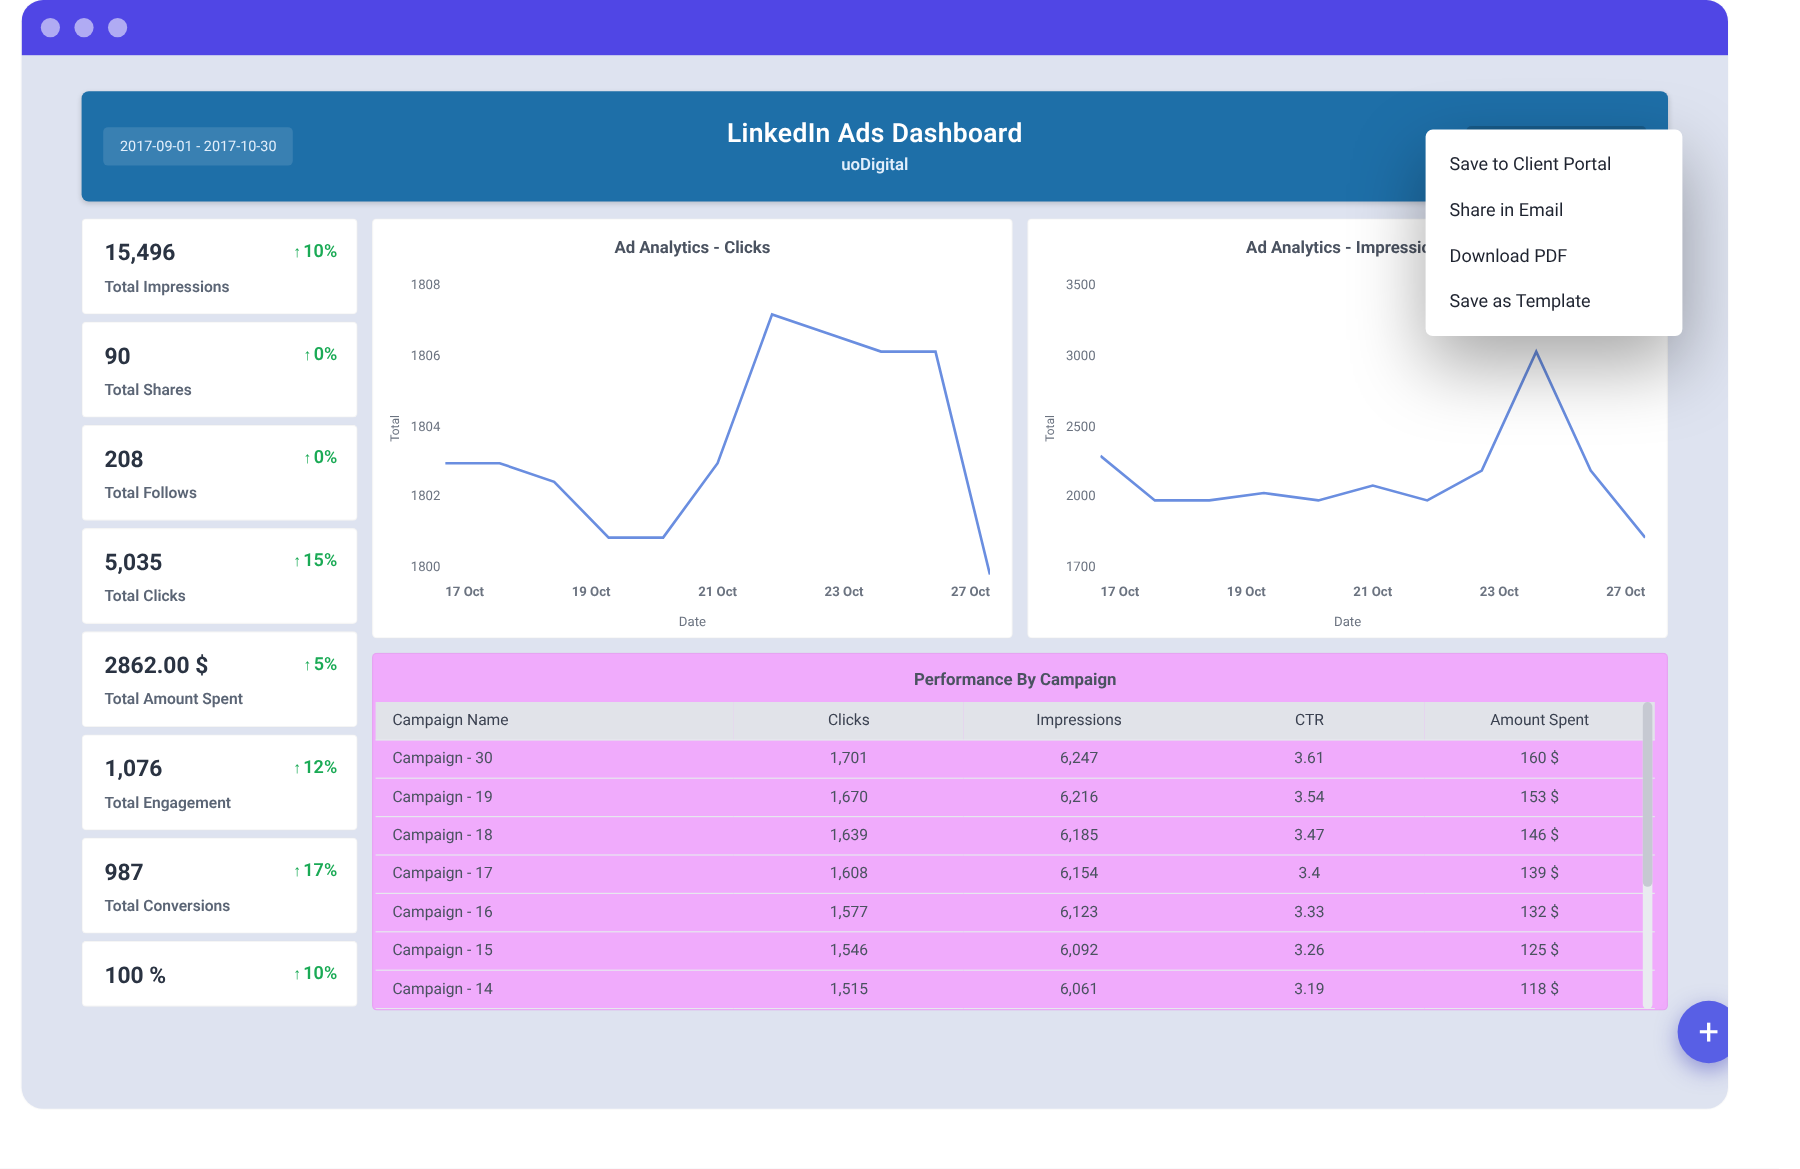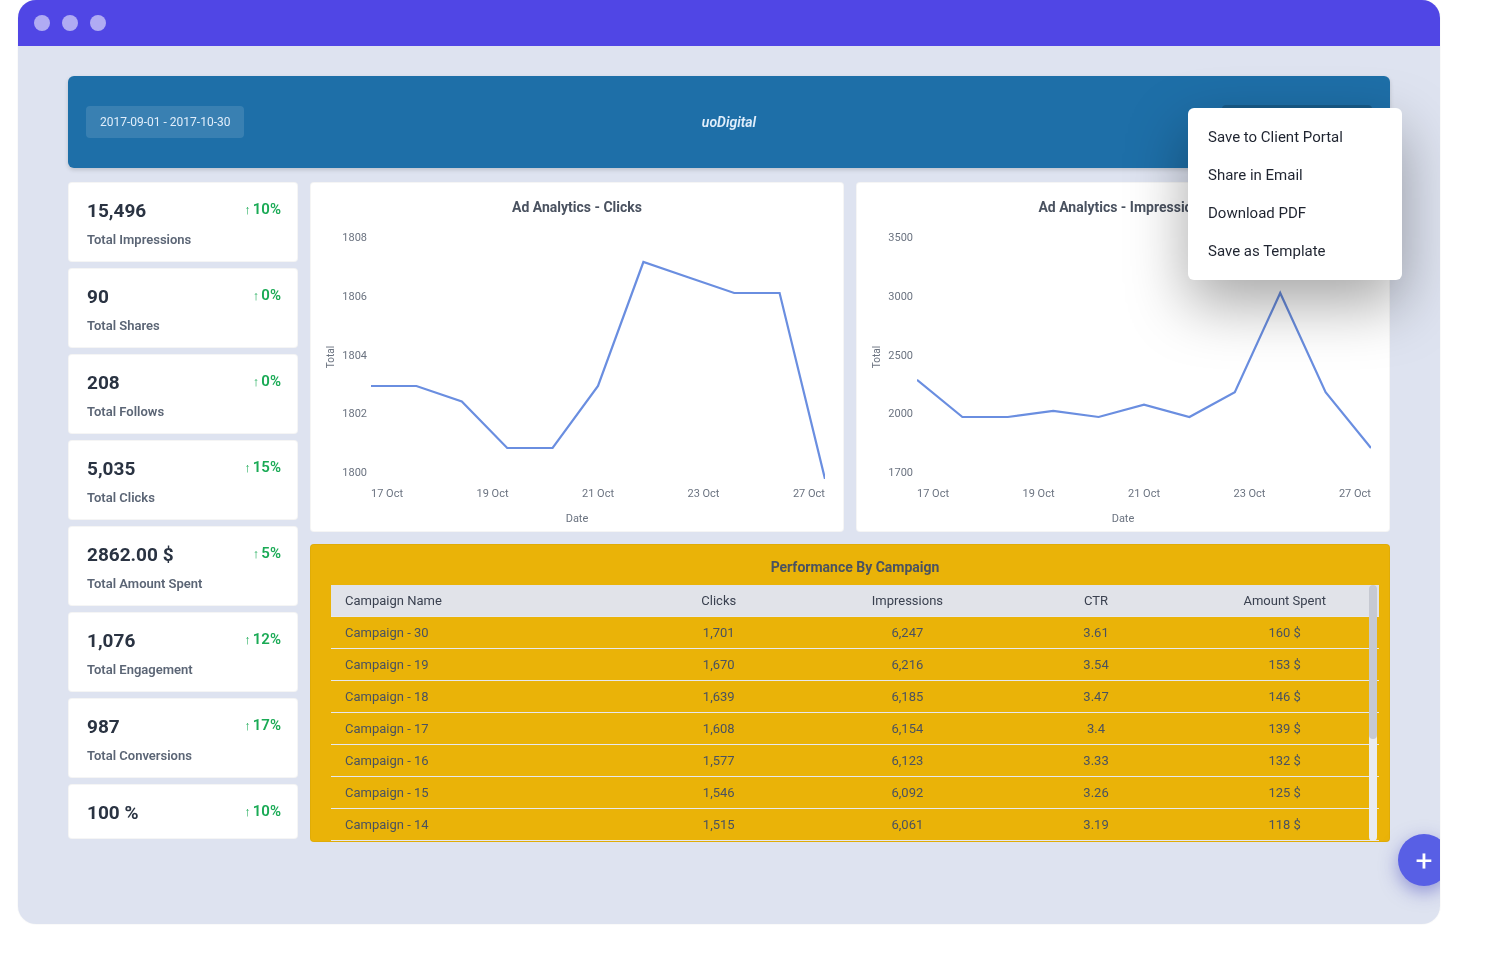--- a/index.html
+++ b/index.html
@@ -49,21 +49,21 @@
   .date-chip{
     position:absolute;left:18px;top:50%;transform:translateY(-50%);
     background:rgba(255,255,255,0.12);
     color:#e1eefb;
     font-size:12px;
     padding:9px 14px;
     border-radius:4px;
   }
   .dash-title{text-align:center;}
   .dash-title h1{font-size:22px;font-weight:600;margin-bottom:6px;letter-spacing:0.3px;}
-  .dash-title .sub{font-size:14px;font-weight:600;color:#e1eefb;font-style:italic;}
+  .dash-title .sub{font-size:14px;font-weight:600;color:#e1eefb;}
   .actions-btn{
     position:absolute;right:18px;top:50%;transform:translateY(-50%);
     width:150px;height:34px;
     background:rgba(0,0,0,0.18);
     border-radius:4px;
     color:#e9f1fb;
     font-size:13px;
     display:flex;align-items:center;justify-content:space-between;
     padding:0 14px;
     cursor:pointer;
@@ -142,27 +142,27 @@
     position:absolute;left:0;right:0;bottom:6px;text-align:center;
     font-size:11px;color:#6b7380;
   }
   .yaxis{
     position:absolute;left:22px;top:48px;bottom:52px;width:34px;
     display:flex;flex-direction:column;justify-content:space-between;
     text-align:right;font-size:11px;color:#6b7380;
   }
   .xaxis{
     position:absolute;left:60px;right:18px;bottom:28px;height:16px;
-    display:flex;justify-content:space-between;font-size:11px;color:#6b7380;
+    display:flex;justify-content:space-between;font-size:11px;color:#6b7380;font-weight:bold;
   }
   .plot svg{width:100%;height:100%;display:block;}
   .plot svg path{fill:none;stroke:#6a8ee0;stroke-width:2.2;}
   .table-card{
-    background:#eab308;border-radius:4px;border:1px solid rgba(0,0,0,0.04);
-    padding:14px 10px 0 20px;
+    background:#f0abfc;border-radius:4px;border:1px solid rgba(0,0,0,0.04);
+    padding:14px 10px 0 2px;
     flex:1;min-height:0;
     position:relative;
     overflow:hidden;
   }
   .table-card h3{
     text-align:center;font-size:14px;font-weight:700;color:#4a5260;margin-bottom:10px;
   }
   .tbl{width:100%;border-collapse:collapse;table-layout:fixed;}
   .tbl th,.tbl td{
     padding:8px 10px;font-size:13px;color:#4a5260;text-align:center;
@@ -197,20 +197,21 @@
       <div class="dot"></div>
       <div class="dot"></div>
     </div>
   </div>
 
   <div class="viewport">
 
     <div class="dash-header">
       <div class="date-chip">2017-09-01 - 2017-10-30</div>
       <div class="dash-title">
+        <h1>LinkedIn Ads Dashboard</h1>
         <div class="sub">uoDigital</div>
       </div>
       <div class="actions-btn">
         <span>Actions</span>
         <span>
           <svg viewBox="0 0 10 10">
               <path d="M1 3 L5 7 L9 3" stroke="#e9f1fb" stroke-width="1.6" fill="none"></path>
             </svg>
         </span>
       </div>

